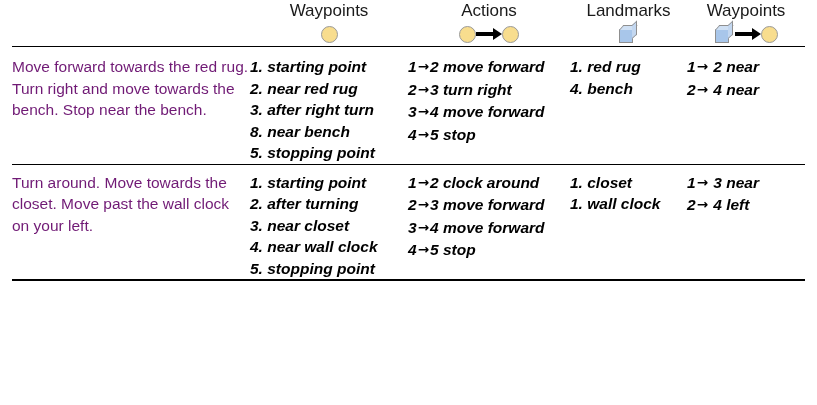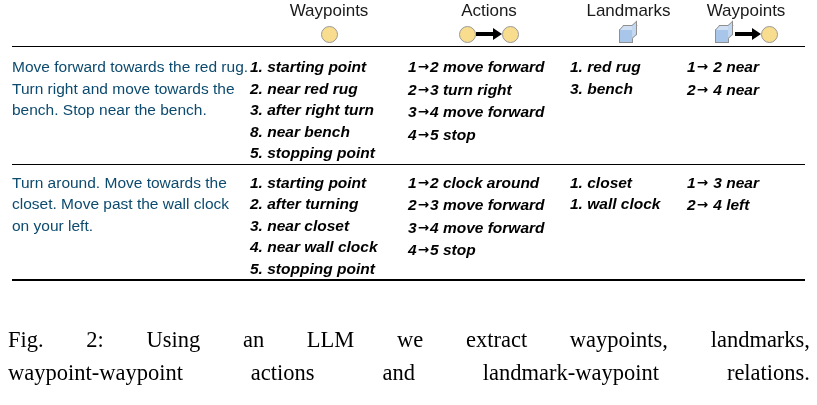--- a/index.html
+++ b/index.html
@@ -151,21 +151,21 @@
   .rule-bot td {
     border-top: 2.8px solid #000;
   }
   .spacer-row td { height: 9px; }
   .spacer-row-sm td { height: 7px; }
 
   
   .instr {
     font-size: 15.5px;
     line-height: 21.5px;
-    color: #0c4a6e;
+    color: #701a75;
     padding-right: 10px;
   }
   .ital {
     font-size: 15.5px;
     line-height: 21.5px;
     font-style: italic;
     color: #000;
   }
   .ital .ln {
     white-space: nowrap;
@@ -283,21 +283,21 @@
         <span class="ln">5. stopping point</span>
       </td>
       <td class="ital">
         <span class="ln"><span>1</span><span class="arw">→</span><span>2</span>&nbsp;<span>move forward</span></span>
         <span class="ln"><span>2</span><span class="arw">→</span><span>3</span>&nbsp;<span>turn right</span></span>
         <span class="ln"><span>3</span><span class="arw">→</span><span>4</span>&nbsp;<span>move forward</span></span>
         <span class="ln"><span>4</span><span class="arw">→</span><span>5</span>&nbsp;<span>stop</span></span>
       </td>
       <td class="ital">
         <span class="ln">1. red rug</span>
-        <span class="ln">3. bench</span>
+        <span class="ln">4. bench</span>
       </td>
       <td class="ital">
         <span class="ln"><span>1</span><span class="arw">→</span>&nbsp;<span>2</span>&nbsp;<span>near</span></span>
         <span class="ln"><span>2</span><span class="arw">→</span>&nbsp;<span>4</span>&nbsp;<span>near</span></span>
       </td>
     </tr>
 
     <tr class="rule-mid spacer-row-sm">
       <td colspan="5"></td>
     </tr>
@@ -330,18 +330,14 @@
         <span class="ln"><span>2</span><span class="arw">→</span>&nbsp;<span>4</span>&nbsp;<span>left</span></span>
       </td>
     </tr>
 
     <tr class="rule-bot">
       <td colspan="5"></td>
     </tr>
   </tbody>
     </table>
 
-  <div class="caption">
-    <span class="l1">Fig. 2: Using an LLM we extract waypoints, landmarks,</span>
-    <span class="l2">waypoint-waypoint actions and landmark-waypoint relations.</span>
-  </div>
 
 </div>
 
 </body></html>

